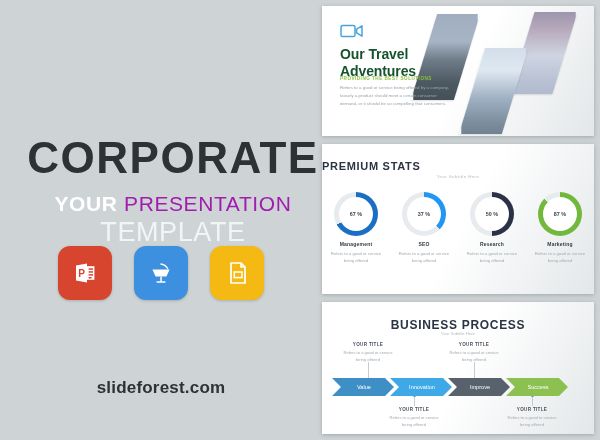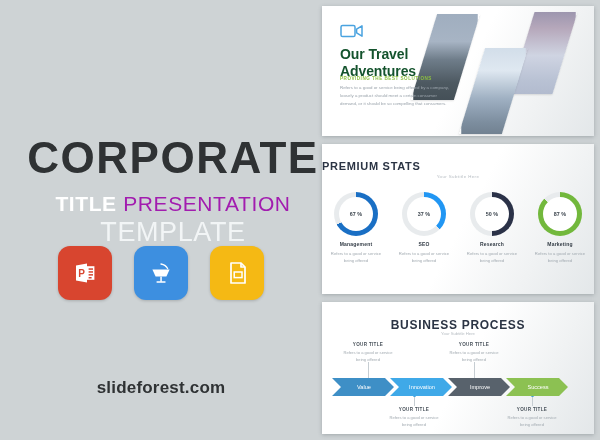--- a/index.html
+++ b/index.html
@@ -165,21 +165,21 @@
 </head>
 <body>
 
 <div class="stage">
 
   <div class="left">
 
     <div class="title-block">
       <div class="main-title">CORPORATE</div>
       <div class="sub-line">
-        <span class="sub-free">TITLE</span><span class="sub-rest"> PRESENTATION</span>
+        <span class="sub-free">YOUR</span><span class="sub-rest"> PRESENTATION</span>
         <span class="sub-line2">TEMPLATE</span>
       </div>
     </div>
 
     <div class="icons">
       <div class="app-icon ic-ppt">
         <svg width="30" height="30" viewBox="0 0 30 30" aria-hidden="true">
           <path d="M6 7.6 L17 5.4 V24.6 L6 22.4 Z" fill="#ffffff"></path>
           <rect x="17" y="8.2" width="7.4" height="13.6" fill="#ffffff"></rect>
           <rect x="18.6" y="10.3" width="4.4" height="1.5" fill="#d8452f"></rect>

